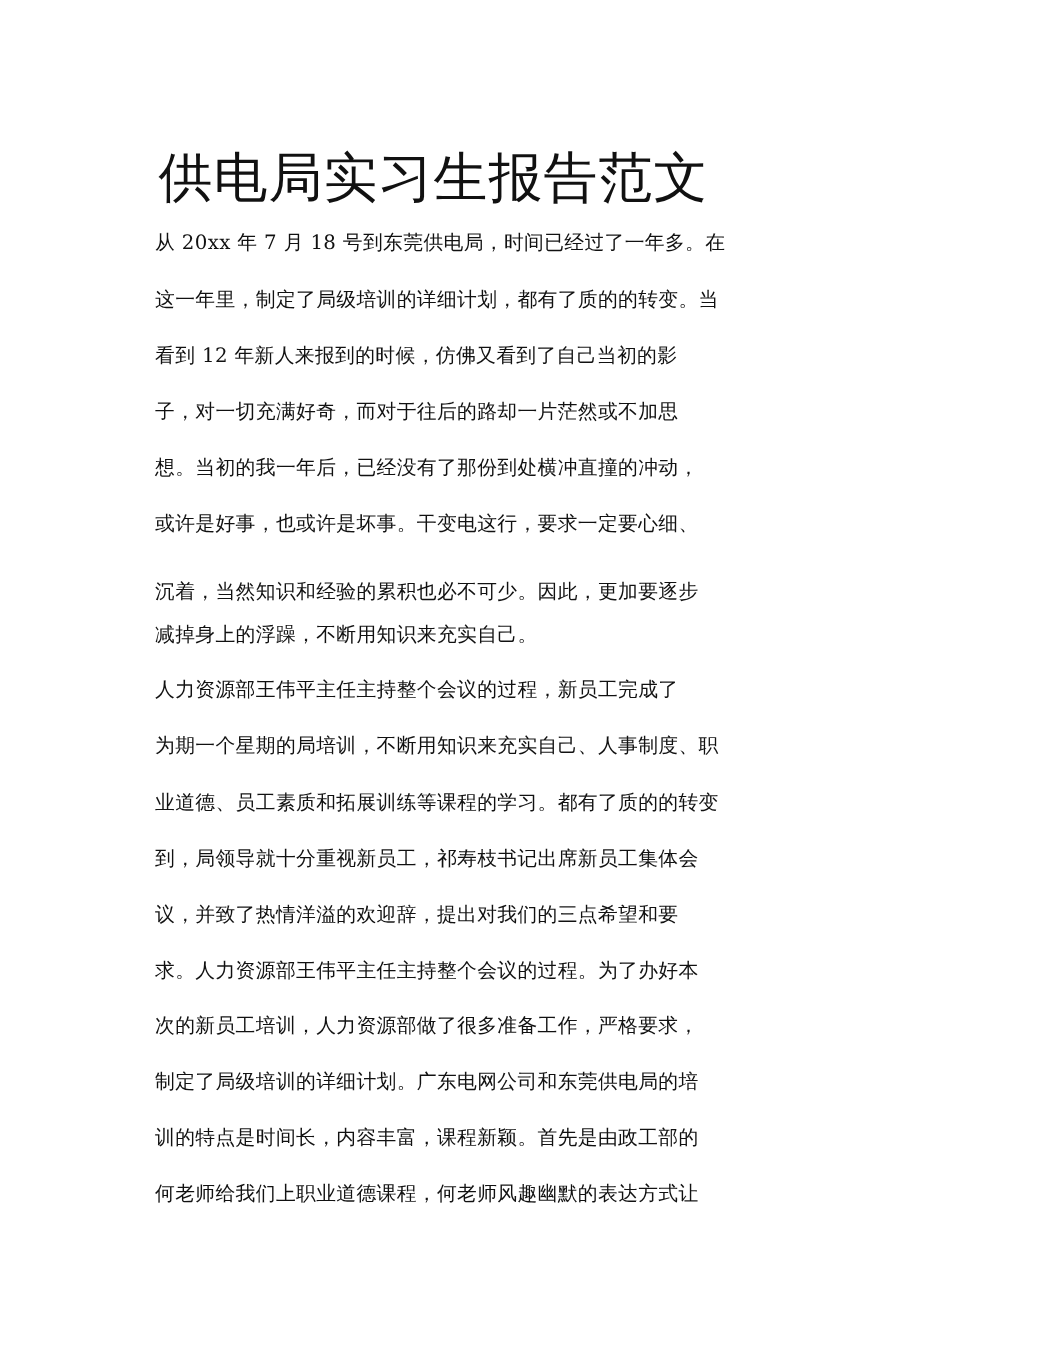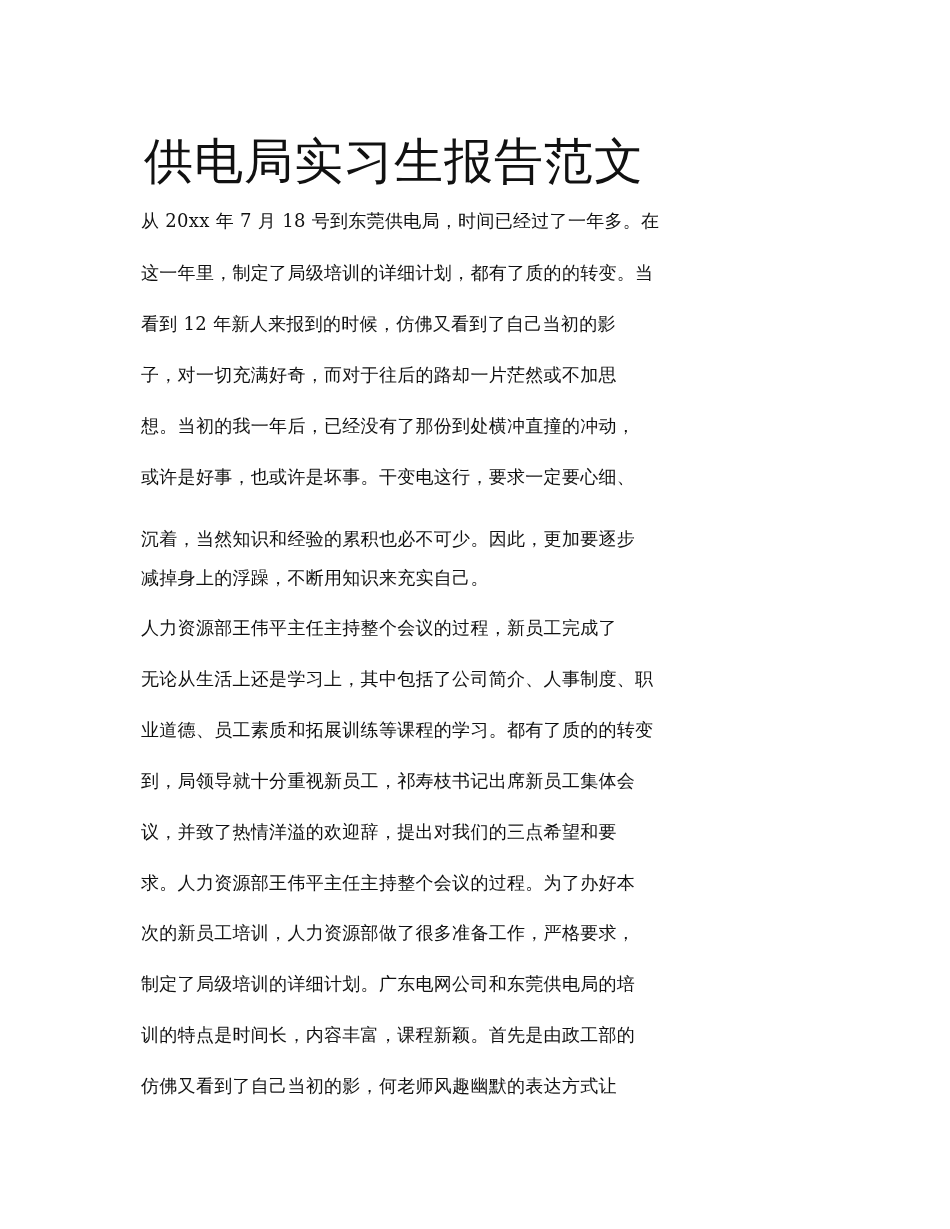--- a/index.html
+++ b/index.html
@@ -55,23 +55,23 @@
     <div class="line" style="top:309px">看到 12 年新人来报到的时候，仿佛又看到了自己当初的影</div>
     <div class="line" style="top:360px">子，对一切充满好奇，而对于往后的路却一片茫然或不加思</div>
     <div class="line" style="top:411px">想。当初的我一年后，已经没有了那份到处横冲直撞的冲动，</div>
     <div class="line" style="top:462px">或许是好事，也或许是坏事。干变电这行，要求一定要心细、</div>
     <div class="line" style="top:524px">沉着，当然知识和经验的累积也必不可少。因此，更加要逐步</div>
     <div class="line" style="top:563px">减掉身上的浮躁，不断用知识来充实自己。</div>
   </div>
 
   <div>
     <div class="line" style="top:613px">人力资源部王伟平主任主持整个会议的过程，新员工完成了</div>
-    <div class="line" style="top:664px">无论从生活上还是学习上，其中包括了公司简介、人事制度、职</div>
+    <div class="line" style="top:664px">为期一个星期的局培训，不断用知识来充实自己、人事制度、职</div>
     <div class="line" style="top:715px">业道德、员工素质和拓展训练等课程的学习。都有了质的的转变</div>
     <div class="line" style="top:766px">到，局领导就十分重视新员工，祁寿枝书记出席新员工集体会</div>
     <div class="line" style="top:817px">议，并致了热情洋溢的欢迎辞，提出对我们的三点希望和要</div>
     <div class="line" style="top:868px">求。人力资源部王伟平主任主持整个会议的过程。为了办好本</div>
     <div class="line" style="top:918px">次的新员工培训，人力资源部做了很多准备工作，严格要求，</div>
     <div class="line" style="top:969px">制定了局级培训的详细计划。广东电网公司和东莞供电局的培</div>
     <div class="line" style="top:1020px">训的特点是时间长，内容丰富，课程新颖。首先是由政工部的</div>
-    <div class="line" style="top:1071px">仿佛又看到了自己当初的影，何老师风趣幽默的表达方式让</div>
+    <div class="line" style="top:1071px">何老师给我们上职业道德课程，何老师风趣幽默的表达方式让</div>
   </div>
 </div>
 
 </body></html>

